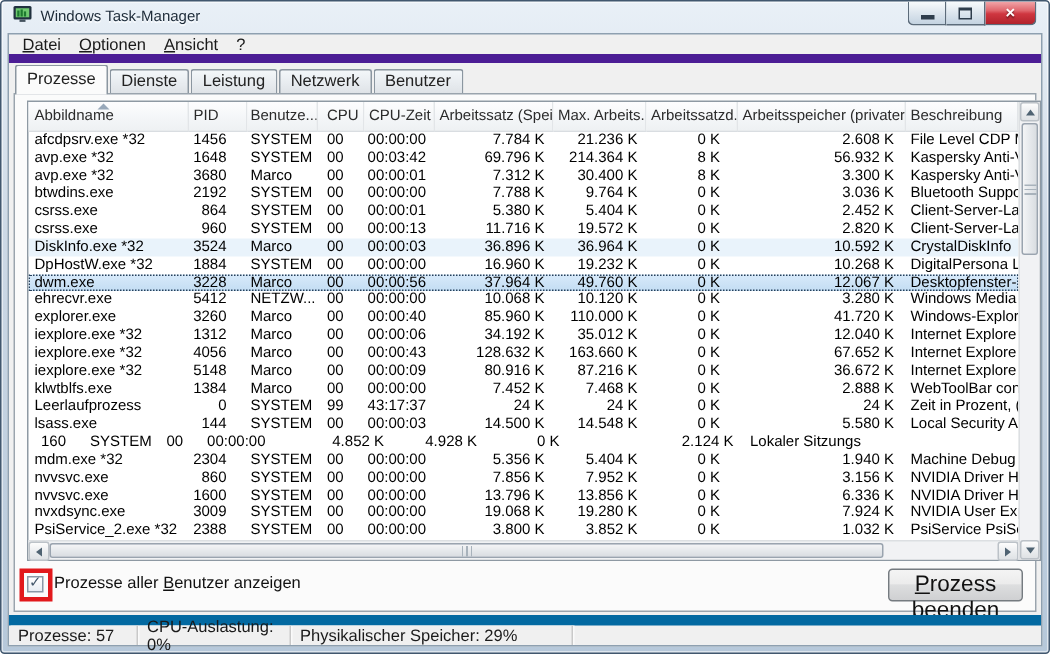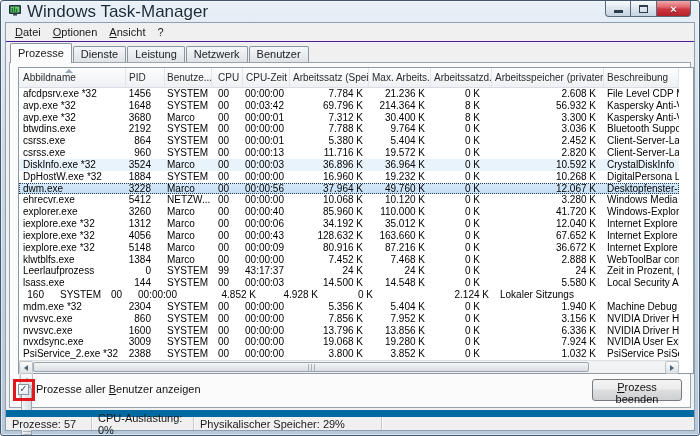--- a/index.html
+++ b/index.html
@@ -5,49 +5,49 @@
   html,body { margin:0; padding:0; background:#fff; }
   body { width:700px; height:436px; font-family:"Liberation Sans", sans-serif; -webkit-font-smoothing:antialiased; }
   * { box-sizing:border-box; }
 
   
   .win { position:relative; width:700px; height:436px;
     border:1px solid #41576e; border-radius:3px;
     background:linear-gradient(180deg,#e9f0f7 0%,#cdd9e6 35%,#b6c8da 100%);
     box-shadow:inset 0 0 0 1px rgba(255,255,255,.55); overflow:hidden; }
   .titlebar { height:21px; display:flex; align-items:center; gap:5px; padding-left:7px; }
-  .title { font-size:17px; color:#1c2a38; text-shadow:0 1px 0 rgba(255,255,255,.7); }
+  .title { font-size:10px; color:#1c2a38; text-shadow:0 1px 0 rgba(255,255,255,.7); }
 
   .winbtns { position:absolute; top:0; right:8px; display:flex; height:16px; z-index:9; }
   .wbtn { width:26px; border:1px solid #5c6b7a; border-top:none; display:flex; align-items:center; justify-content:center; cursor:default; }
   .wbtn.min { border-radius:0 0 0 4px; background:linear-gradient(#f8fbfd,#dde6ee 50%,#c4d3e1); }
   .wbtn.max { border-left:none; background:linear-gradient(#f8fbfd,#dde6ee 50%,#c4d3e1); }
   .wbtn.close { width:34px; border-left:none; border-radius:0 0 4px 0; color:#fff;
     background:linear-gradient(#f2a7aa 0%,#e0666d 40%,#cf3640 55%,#b2222c 100%); }
   .glyph-min { width:9px; height:3px; background:#2e3d4c; margin-top:5px; }
   .glyph-max { width:9px; height:8px; border:1px solid #2e3d4c; border-top:2px solid #2e3d4c; background:transparent; }
   .glyph-close { font-size:11px; font-weight:bold; line-height:14px; text-shadow:0 1px 1px rgba(0,0,0,.4); }
 
   
   .client { position:absolute; left:4px; top:21px; right:4px; bottom:4px; background:#f0f0f0; border:1px solid #8ea0b0; }
 
-  .menubar { height:19px; border-bottom:1px solid #4c1d95; display:flex; align-items:center; padding-left:3px; font-size:11px; color:#1a1a1a; }
+  .menubar { height:19px; border-bottom:6px solid #4c1d95; display:flex; align-items:center; padding-left:3px; font-size:11px; color:#1a1a1a; }
   .menuitem { padding:2px 6px; }
   .mn { text-decoration:underline; }
 
   .tabstrip { position:relative; z-index:3; height:20px; padding-left:4px; display:flex; align-items:flex-end; }
   .tab { font-size:11px; color:#222; padding:0 7px; height:16px; line-height:15px;
     background:linear-gradient(#f3f7f9,#e7ebef 60%,#dfe3e7); border:1px solid #8b96a0; border-bottom:none;
     border-radius:2px 2px 0 0; margin-right:1px; }
   .tab.active { background:#fbfbfb; height:20px; line-height:19px; margin-bottom:-1px; }
 
   .tabpage { position:absolute; left:3px; right:3px; top:39px; bottom:22px; background:#fbfbfb; border:1px solid #9aa4ad; }
 
   
-  .listview { position:absolute; left:8px; top:4px; width:676px; height:307px; border:1px solid #8e99a3; background:#fff; display:flex;flex-direction:column; }
+  .listview { position:absolute; left:8px; top:4px; width:676px; height:307px; border:1px solid #8e99a3; background:#fff; display:flex; }
   .lv-main { width:660px; display:flex; flex-direction:column; }
   .lv-header { height:20px; display:flex; flex:none; }
   .hc { position:relative; height:20px; display:flex; align-items:center; padding-left:3px; font-size:10px; color:#2b2b2b;
     background:linear-gradient(#fdfdfe,#f4f6f8 55%,#eef1f3); border-right:1px solid #e2e5e8; border-bottom:1px solid #d9dde1;
     overflow:hidden; white-space:nowrap; }
   .sort-arrow { position:absolute; top:1px; left:46px; width:0; height:0;
     border-left:4px solid transparent; border-right:4px solid transparent; border-bottom:4px solid #98a8ba; }
   .lv-rows { height:272px; overflow:hidden; }
   .lv-row { display:flex; height:11.83px; line-height:11.8px; font-size:10px; color:#000; }
   .lv-row.hot { background:#e9f3fb; }
@@ -86,21 +86,21 @@
   .htrack { flex:1; position:relative; }
   .hthumb { position:absolute; left:0; top:1px; bottom:1px; width:88%; border:1px solid #9aa4af; border-radius:2px;
     background:linear-gradient(#f4f5f6,#e6e9ec 50%,#d9dde1); display:flex; align-items:center; justify-content:center; }
   .hgrip { width:7px; height:7px; background:repeating-linear-gradient(90deg,#a8b2bb 0 1px,transparent 1px 3px); }
 
   
   .red-box { position:absolute; left:3px; top:316px; width:22px; height:22px; border:3px solid #e2191c; }
   .chkrow { position:absolute; left:8px; top:320px; display:flex; align-items:center; gap:7px; font-size:11px; color:#111; }
   .checkbox { width:11px; height:11px; border:1px solid #8a98a6; background:linear-gradient(#fff,#e7edf3);
     display:flex; align-items:center; justify-content:center; font-size:10px; line-height:10px; color:#44586c; }
-  .endbtn { position:absolute; right:8px; top:316px; width:90px; height:22px; font-size:11px; color:#111;
+  .endbtn { position:absolute; right:8px; top:316px; width:90px; height:22px; font-size:15px; color:#111;
     font-family:"Liberation Sans", sans-serif; border:1px solid #757b80; border-radius:3px;
     background:linear-gradient(#f4f4f4,#ececec 45%,#dddedf 50%,#cfd0d2); }
 
   
   .statusbar { position:absolute; left:0; right:0; bottom:0; height:20px; background:#f0f0f0;
     border-top:7px solid #0369a1; display:flex; align-items:stretch; font-size:11px; color:#1a1a1a; }
   .sb-panel { display:flex; align-items:center; padding-left:6px; border-right:1px solid #c9c9c9; box-shadow:1px 0 0 #fafafa; }
   .sb-p1 { width:86px; } .sb-p2 { width:102px; } .sb-p3 { width:188px; } .sb-rest { flex:1; border-right:none; box-shadow:none; }
 </style>
 </head>

